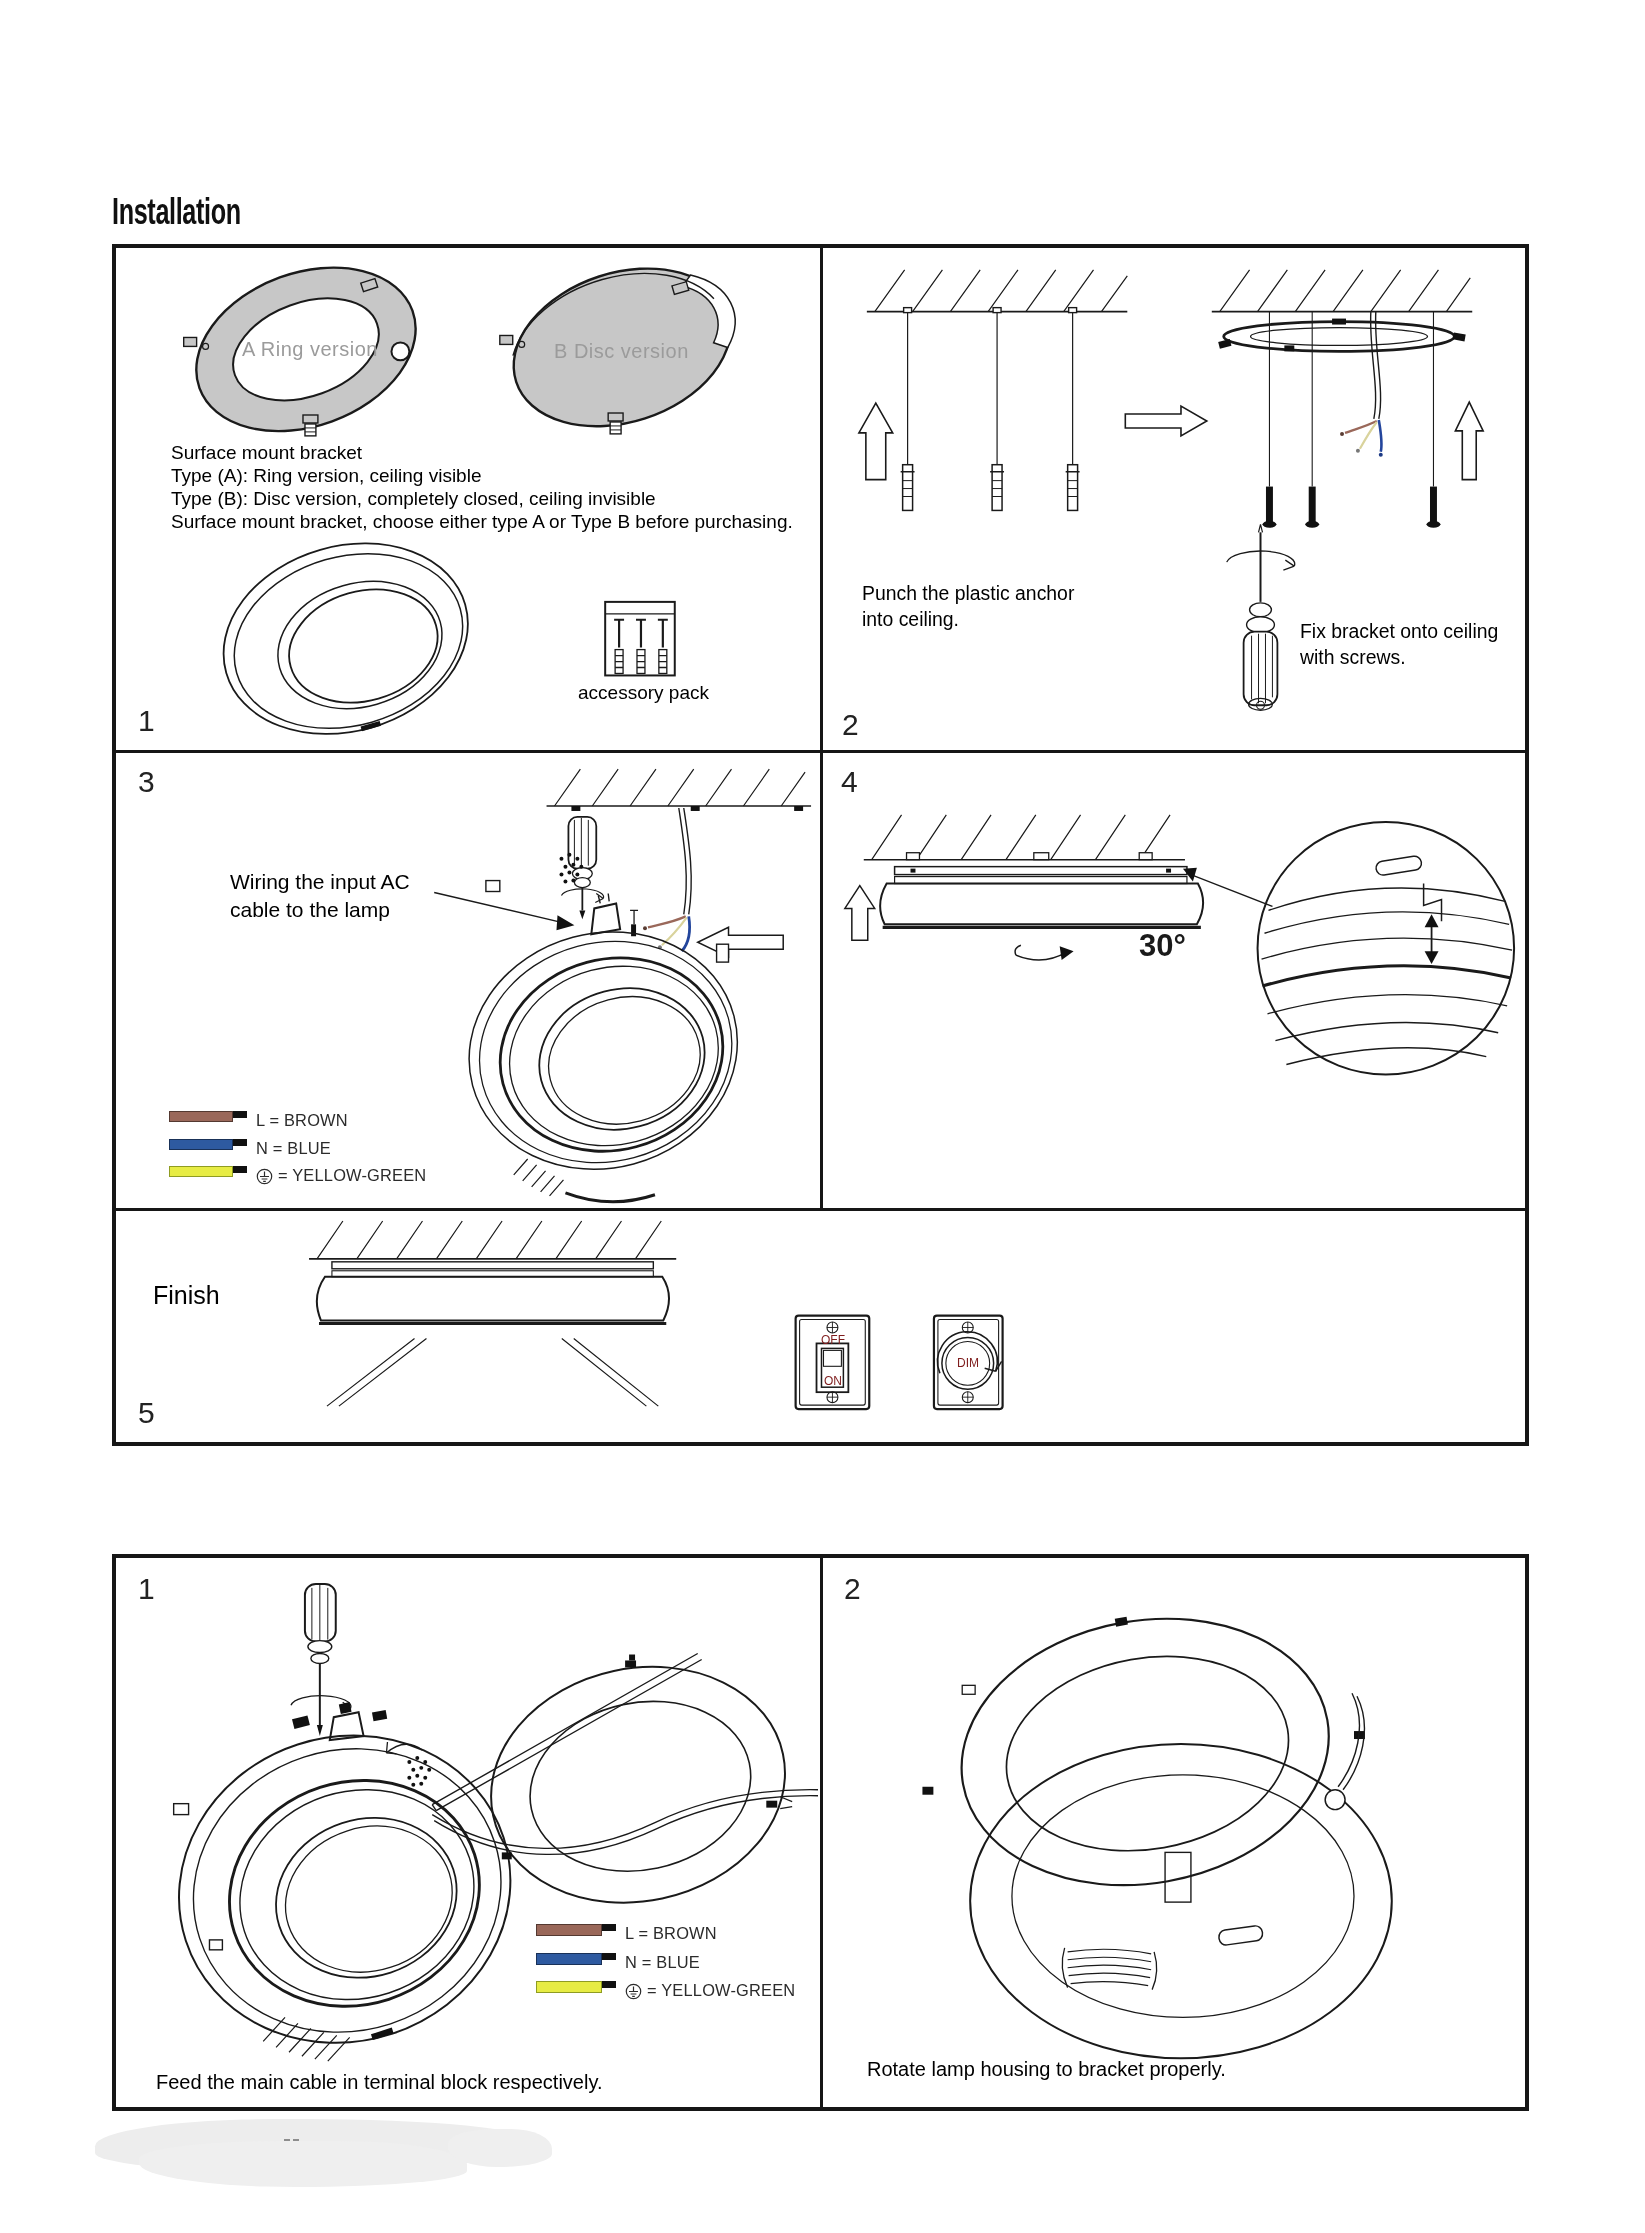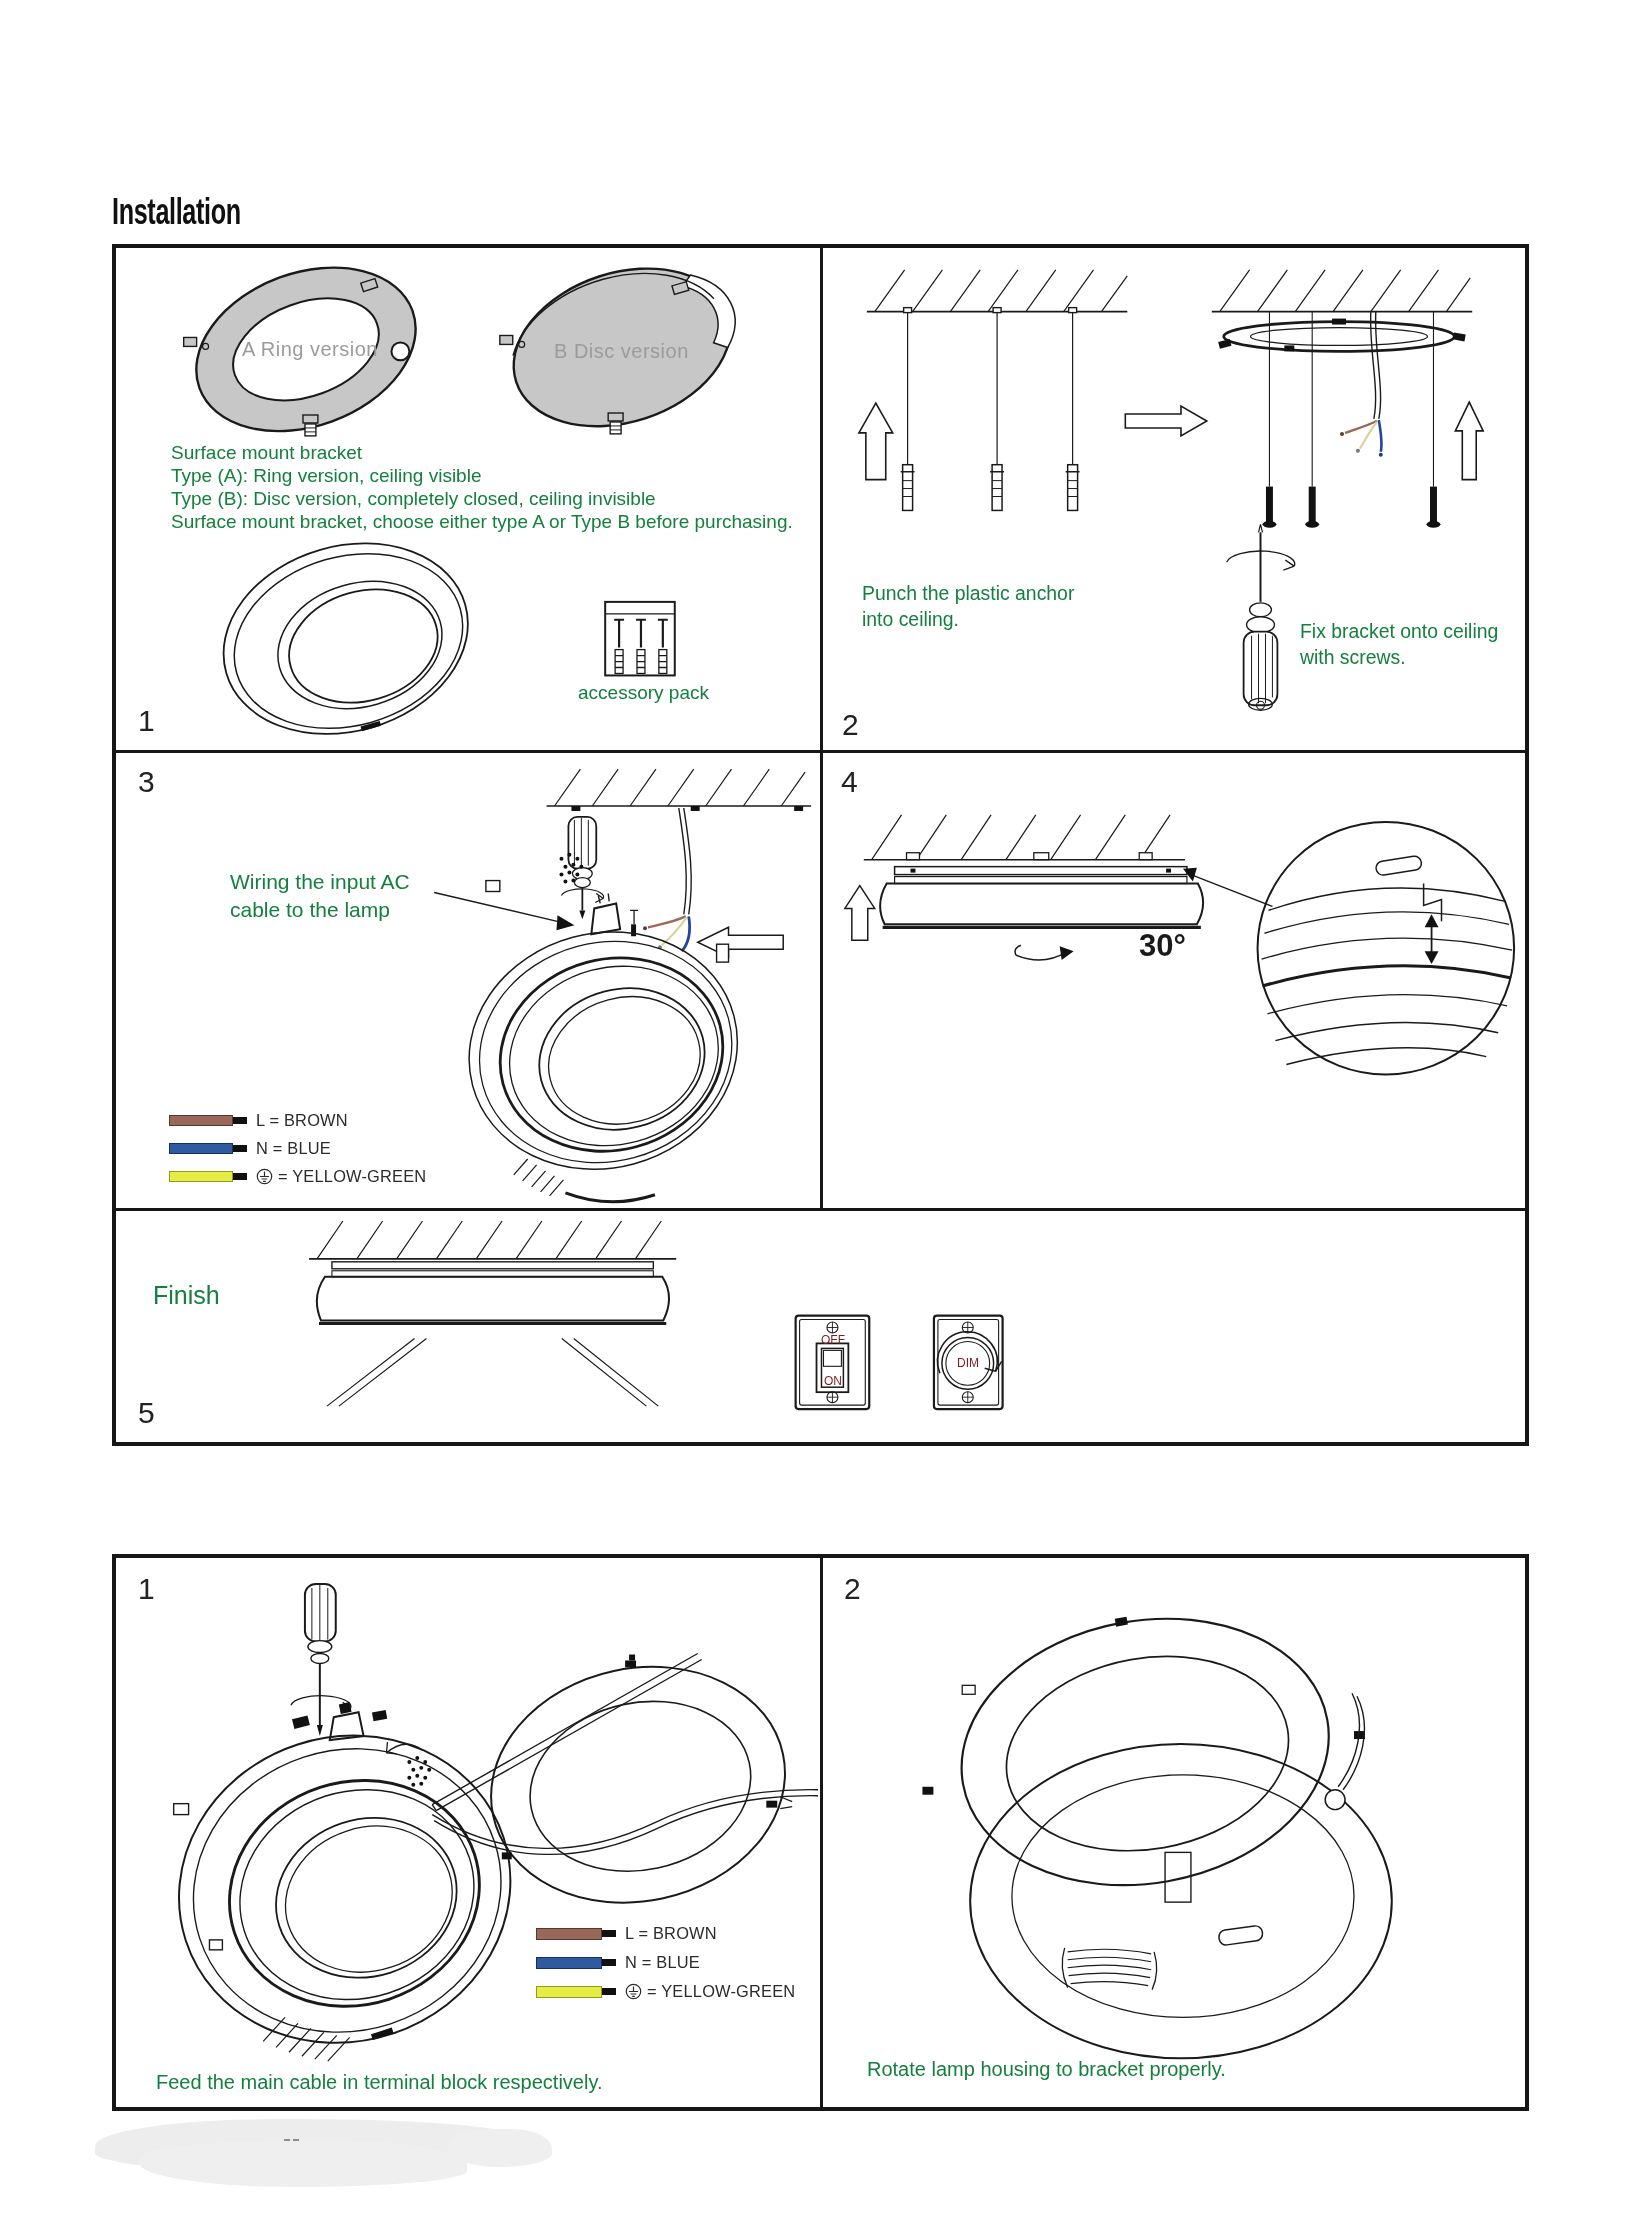--- a/index.html
+++ b/index.html
@@ -6,26 +6,26 @@
   .page{position:relative;width:1646px;height:2234px;background:#ffffff;
         font-family:"Liberation Sans", sans-serif;color:#1c1c1c;overflow:hidden;}
   .sec-title{position:absolute;font-size:36px;font-weight:800;color:#101010;white-space:nowrap;}
   .sec-title .sq{display:inline-block;transform:scaleX(.70);transform-origin:left center;letter-spacing:-0.5px;}
   .tbl{position:absolute;border:4px solid #161616;background:#fff;box-sizing:border-box;}
   .cell{position:absolute;box-sizing:border-box;}
   .iline-h{position:absolute;background:#161616;height:3px;}
   .iline-v{position:absolute;background:#161616;width:3px;}
   .art{position:absolute;left:0;top:0;}
   .pnum{position:absolute;font-size:30px;color:#222;}
-  .cap{position:absolute;font-size:19.4px;color:#15803d;line-height:26px;white-space:nowrap;}
+  .cap{position:absolute;font-size:19.4px;color:#000000;line-height:26px;white-space:nowrap;}
   .cap3{line-height:22.4px;}
   .graylab{position:absolute;font-size:20px;color:#9b9b9b;white-space:nowrap;letter-spacing:0.5px;}
   .small-lab{position:absolute;font-size:12px;color:#7f1d1d;text-align:center;white-space:nowrap;}
   .deg{position:absolute;font-size:31px;font-weight:600;color:#1a1a1a;}
-  .legend-row{position:absolute;display:flex;align-items:center;}
+  .legend-row{position:absolute;display:flex;align-items:flex-start;}
   .wbar{position:relative;height:11px;width:64px;border:1px solid rgba(0,0,0,.45);box-sizing:border-box;}
   .wbar.brown{background:#9a685a;}
   .wbar.blue{background:#2e5aa0;}
   .wbar.yellow{background:#e7ec44;border-color:#8f9c22;}
   .wtip{width:14px;height:7px;background:#111;margin-right:9px;}
   .llab{font-size:16.4px;color:#2b2b2b;white-space:nowrap;letter-spacing:0.2px;}
   .earthic{display:inline-block;margin-right:5px;position:relative;top:2px;}
   .smudge{position:absolute;background:#ededed;border-radius:48% 60% 55% 45% / 60% 50% 65% 40%;}
   .smudge2{position:absolute;background:#efefef;border-radius:50% 45% 60% 55% / 45% 60% 40% 60%;}
   .dash{position:absolute;width:6px;height:2px;background:#8d8d8d;}

